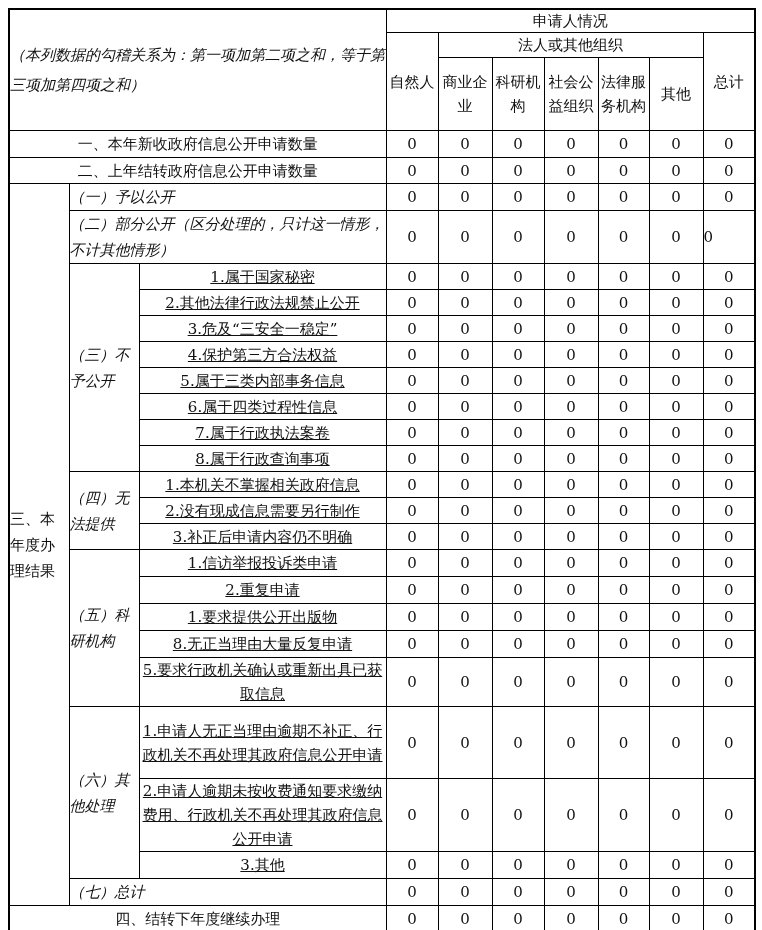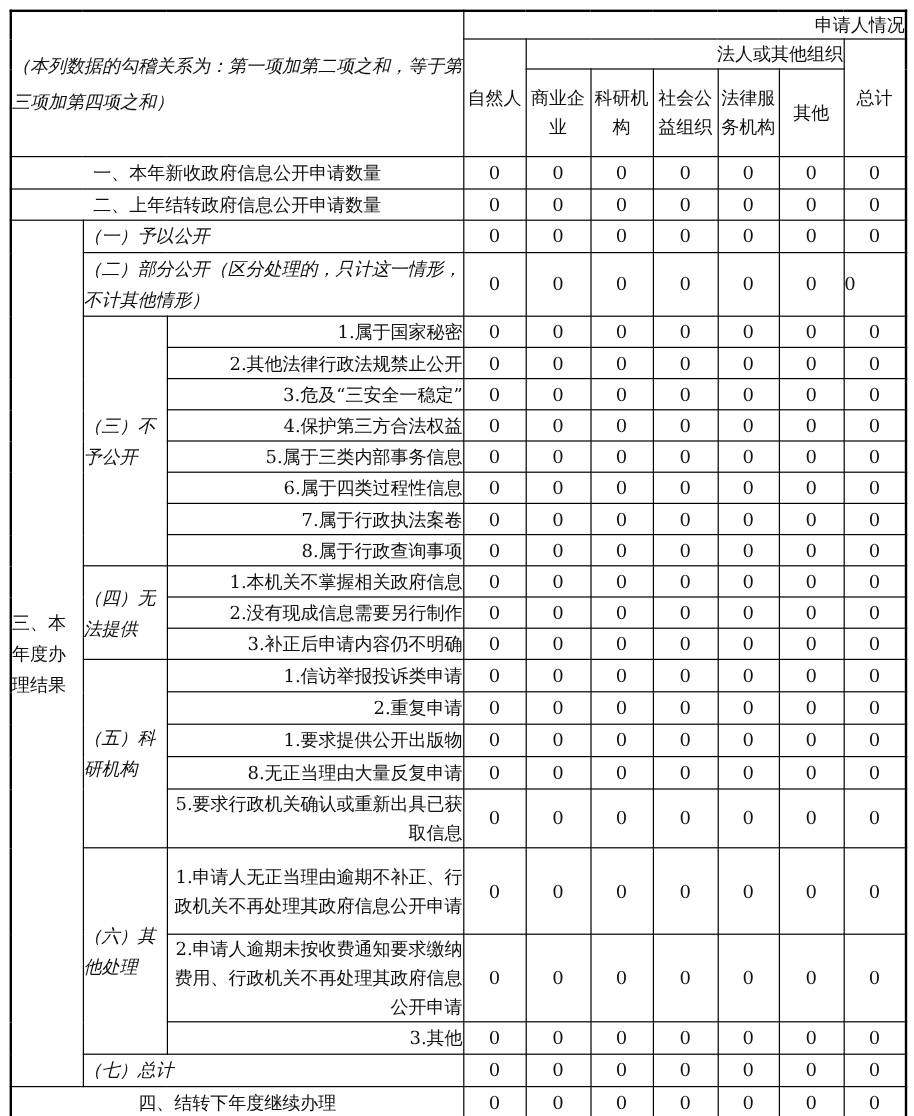--- a/index.html
+++ b/index.html
@@ -32,21 +32,21 @@
     background: #ffffff;
   }
   
   td.note {
     text-align: left;
     padding: 2px 10px;
     line-height: 30px;
   }
   .kai { font-style: italic; }
   td.ghead {
-    text-align: right;
+    text-align: center;
     line-height: 22px;
   }
   td.colhead {
     text-align: center;
     line-height: 24px;
     padding: 0 5px;
   }
   
   td.rowlabel {
     text-align: center;
@@ -58,23 +58,24 @@
     padding: 2px 6px;
     line-height: 26px;
   }
   td.sublabel {
     text-align: left;
     padding: 2px 3px;
     line-height: 26px;
     font-style: italic;
   }
   td.item {
-    text-align: right;
+    text-align: center;
     padding: 1px 3px;
     line-height: 24px;
+    text-decoration: underline;
   }
   
   td.val { text-align: center; }
   td.val-top {
     text-align: center;
     vertical-align: top;
     padding-top: 3px;
   }
   td.val-topleft {
     text-align: left;

